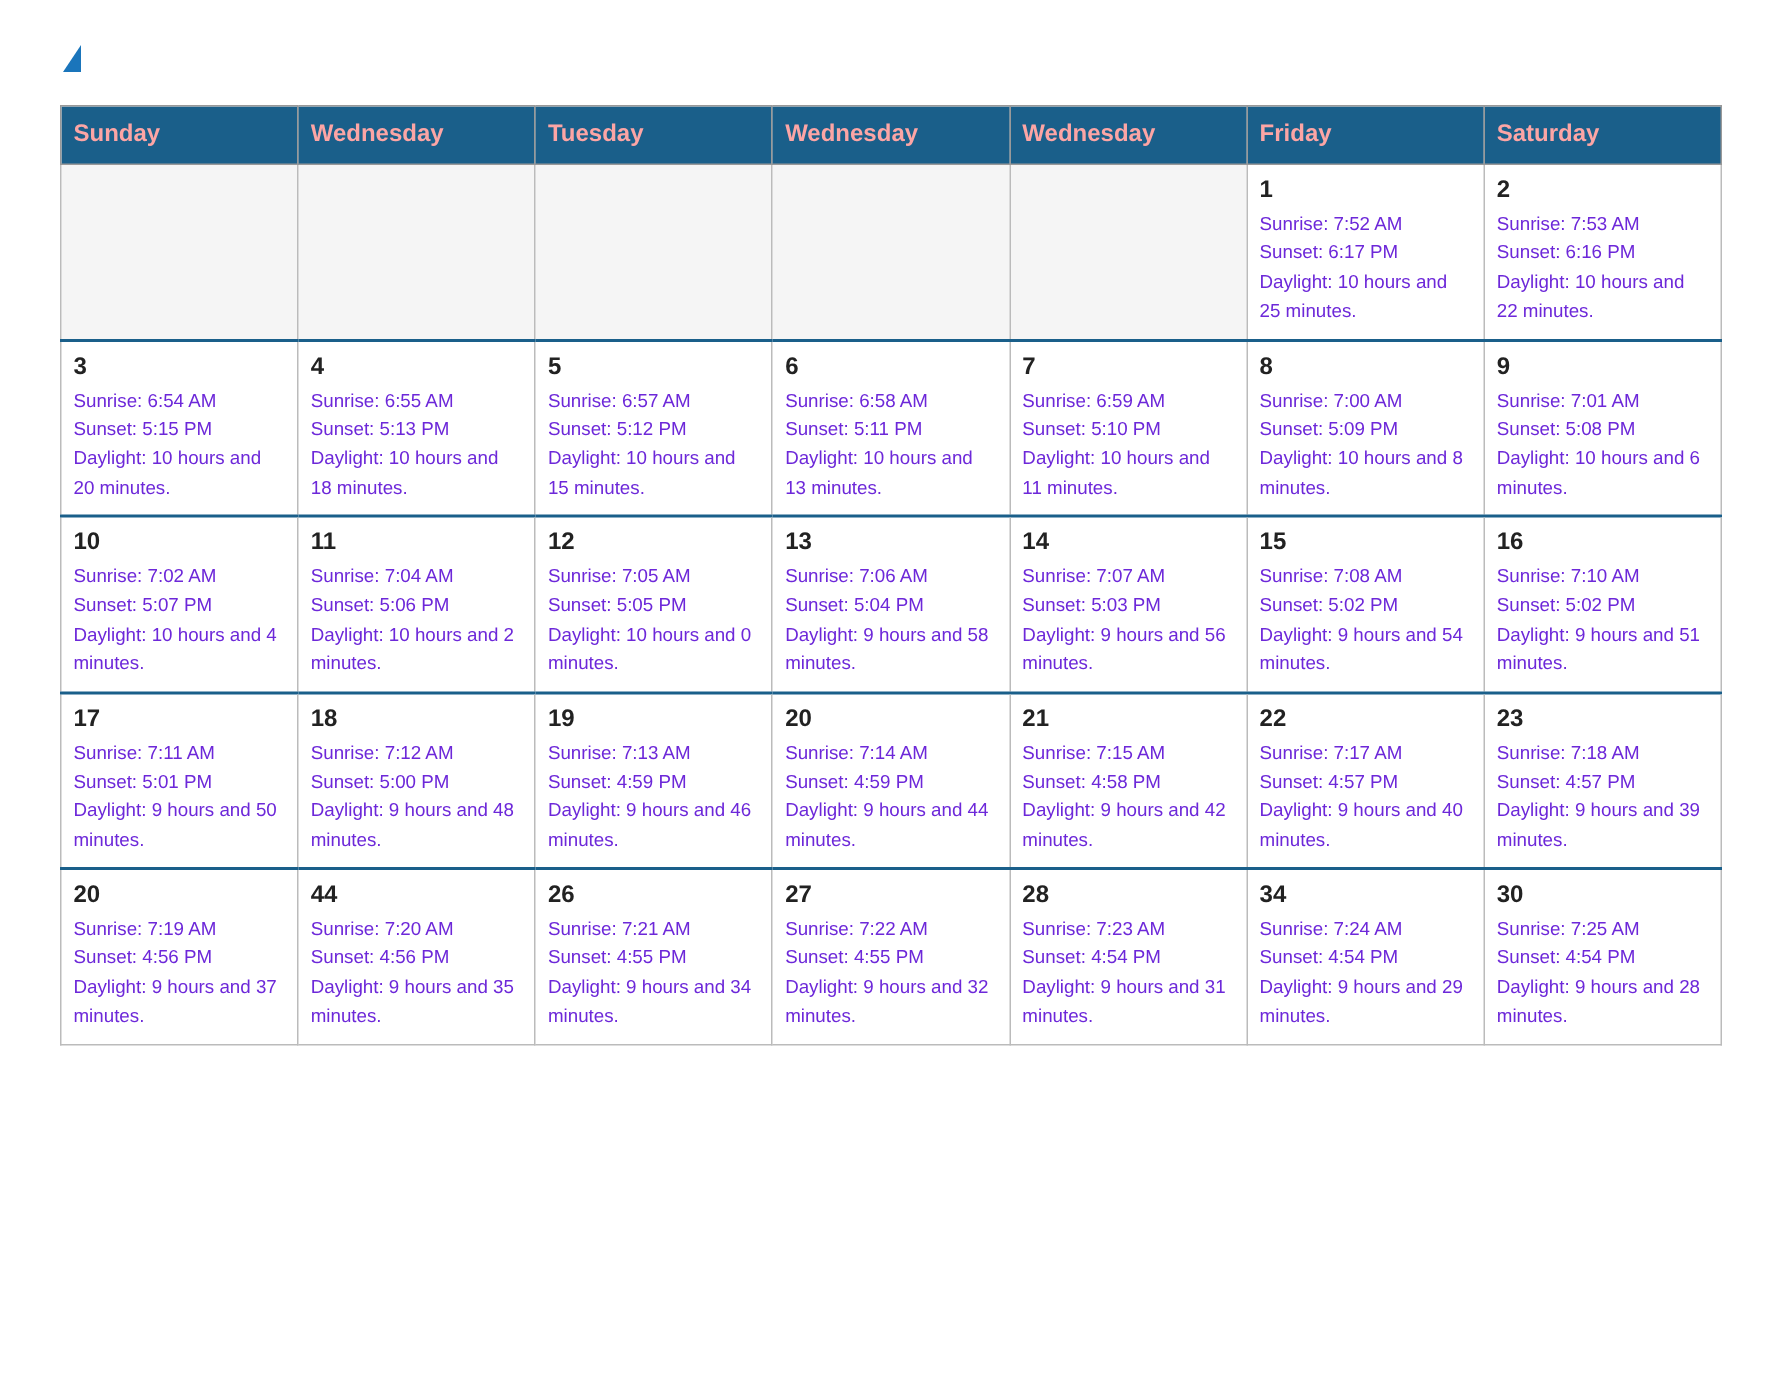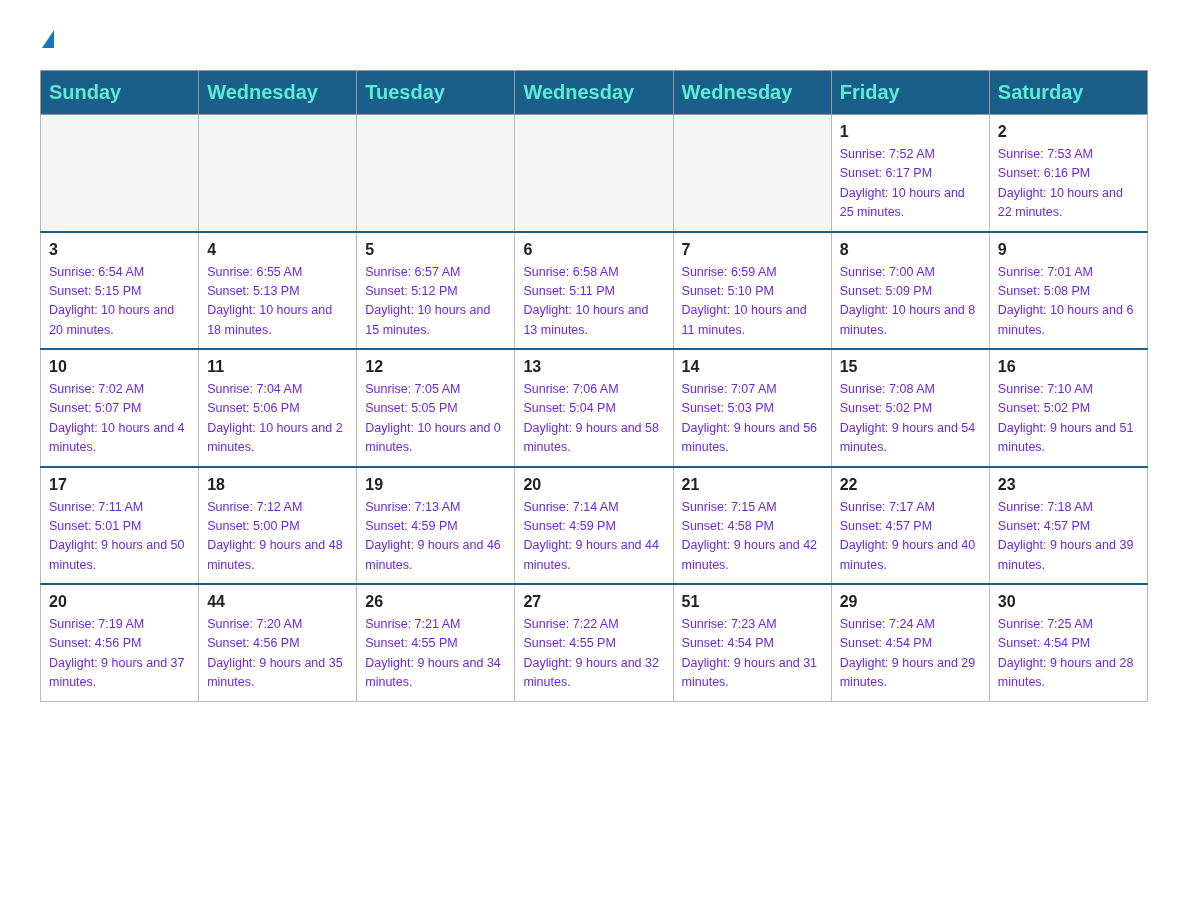--- a/index.html
+++ b/index.html
@@ -55,22 +55,22 @@
       color: #444;
       margin-top: 4px;
     }
     .calendar {
       width: 100%;
       border-collapse: collapse;
       border: 1px solid #999;
     }
     .calendar th {
       background-color: #1a5f8a;
-      color: #5eead4;
-      font-size: 20px;
+      color: #fca5a5;
+      font-size: 16px;
       font-weight: bold;
       padding: 10px 8px;
       text-align: left;
       border: 1px solid #999;
     }
     .calendar td {
       vertical-align: top;
       padding: 8px;
       border: 1px solid #bbb;
       width: calc(100% / 7);
@@ -244,25 +244,25 @@
         </td>
         <td>
           <span class="day-number">26</span>
           <div class="sun-info">Sunrise: 7:21 AM<br>Sunset: 4:55 PM<br>Daylight: 9 hours and 34 minutes.</div>
         </td>
         <td>
           <span class="day-number">27</span>
           <div class="sun-info">Sunrise: 7:22 AM<br>Sunset: 4:55 PM<br>Daylight: 9 hours and 32 minutes.</div>
         </td>
         <td>
-          <span class="day-number">51</span>
+          <span class="day-number">28</span>
           <div class="sun-info">Sunrise: 7:23 AM<br>Sunset: 4:54 PM<br>Daylight: 9 hours and 31 minutes.</div>
         </td>
         <td>
-          <span class="day-number">29</span>
+          <span class="day-number">34</span>
           <div class="sun-info">Sunrise: 7:24 AM<br>Sunset: 4:54 PM<br>Daylight: 9 hours and 29 minutes.</div>
         </td>
         <td>
           <span class="day-number">30</span>
           <div class="sun-info">Sunrise: 7:25 AM<br>Sunset: 4:54 PM<br>Daylight: 9 hours and 28 minutes.</div>
         </td>
       </tr>
     </tbody>
 </table>
 

